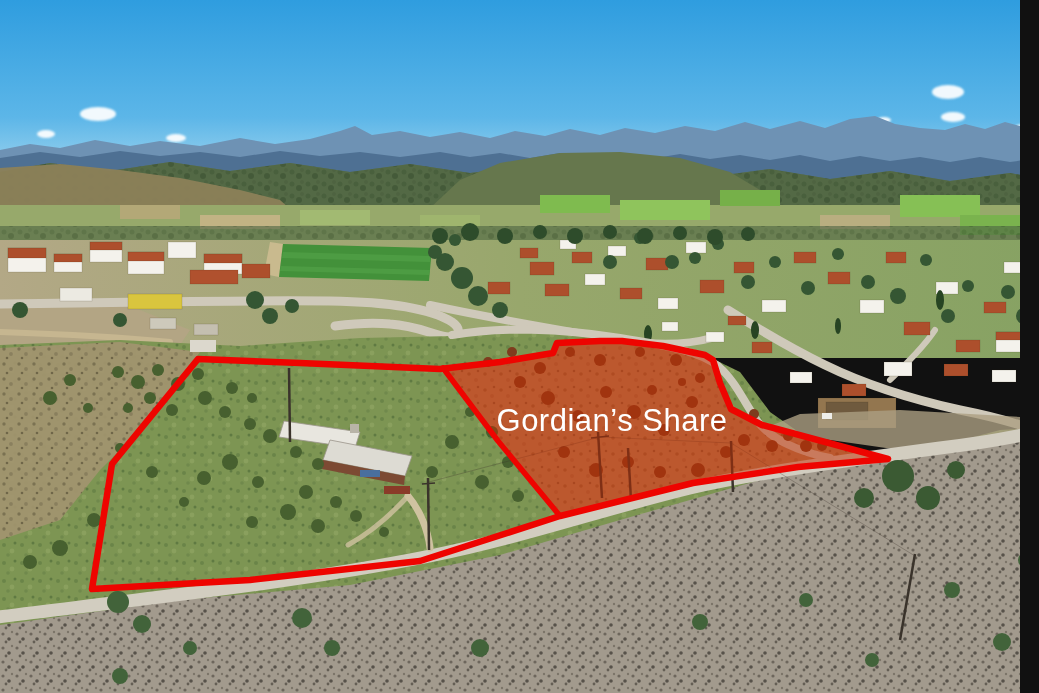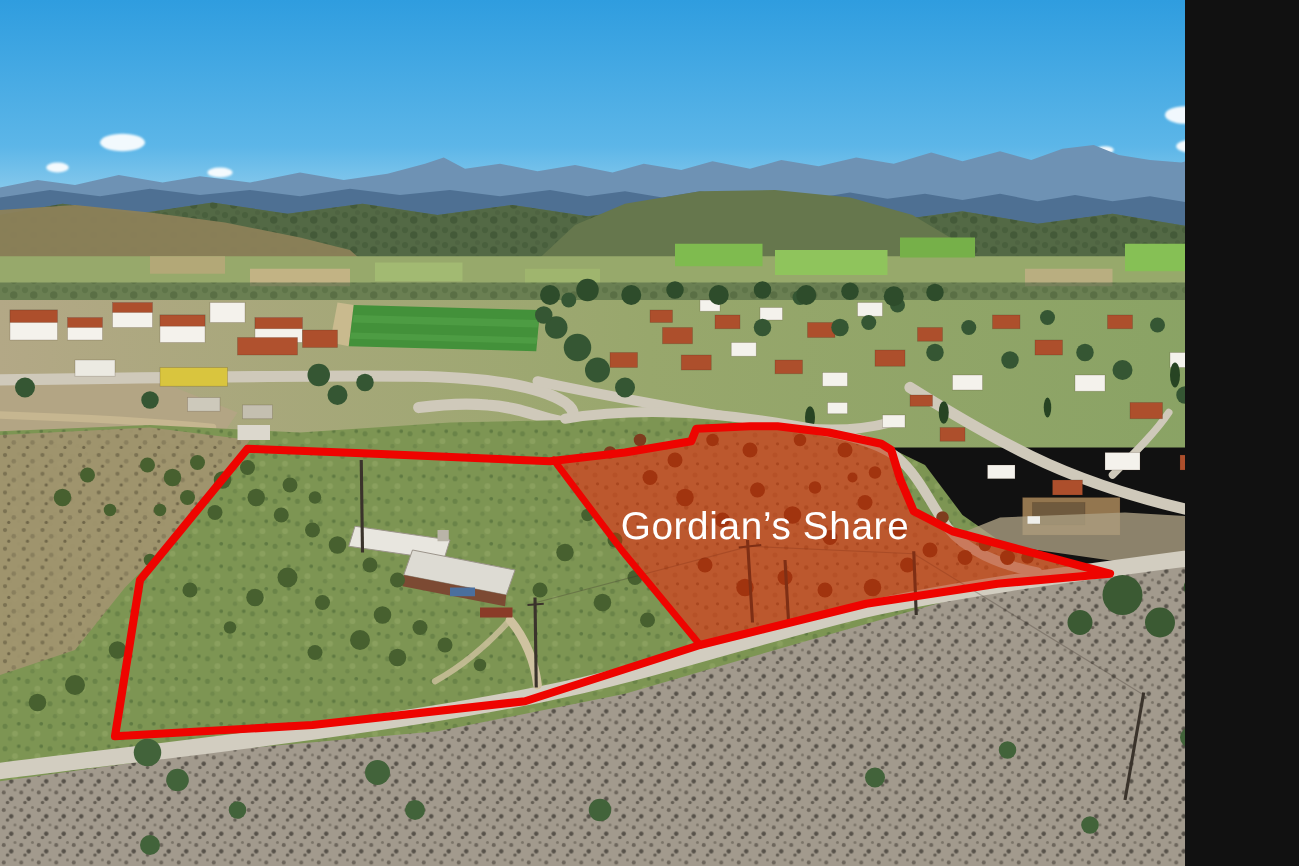--- a/index.html
+++ b/index.html
@@ -1,16 +1,16 @@
 <!DOCTYPE html>
 <html><head>
 <meta charset="utf-8">
 <style>
   html,body{margin:0;padding:0;background:#111;}
-  .stage{position:relative;width:948px;height:693px;overflow:hidden;
+  .stage{position:relative;width:1020px;height:693px;overflow:hidden;
          font-family:"Liberation Sans",sans-serif;}
   .stage svg{display:block;}
   text.parcel-label{font-family:"Liberation Sans","DejaVu Sans",sans-serif;
                     font-size:31px;letter-spacing:.5px;font-weight:400;}
 </style>
 </head>
 <body>
 
 <div class="stage">
 <svg width="1039" height="693" viewBox="0 0 1039 693">

